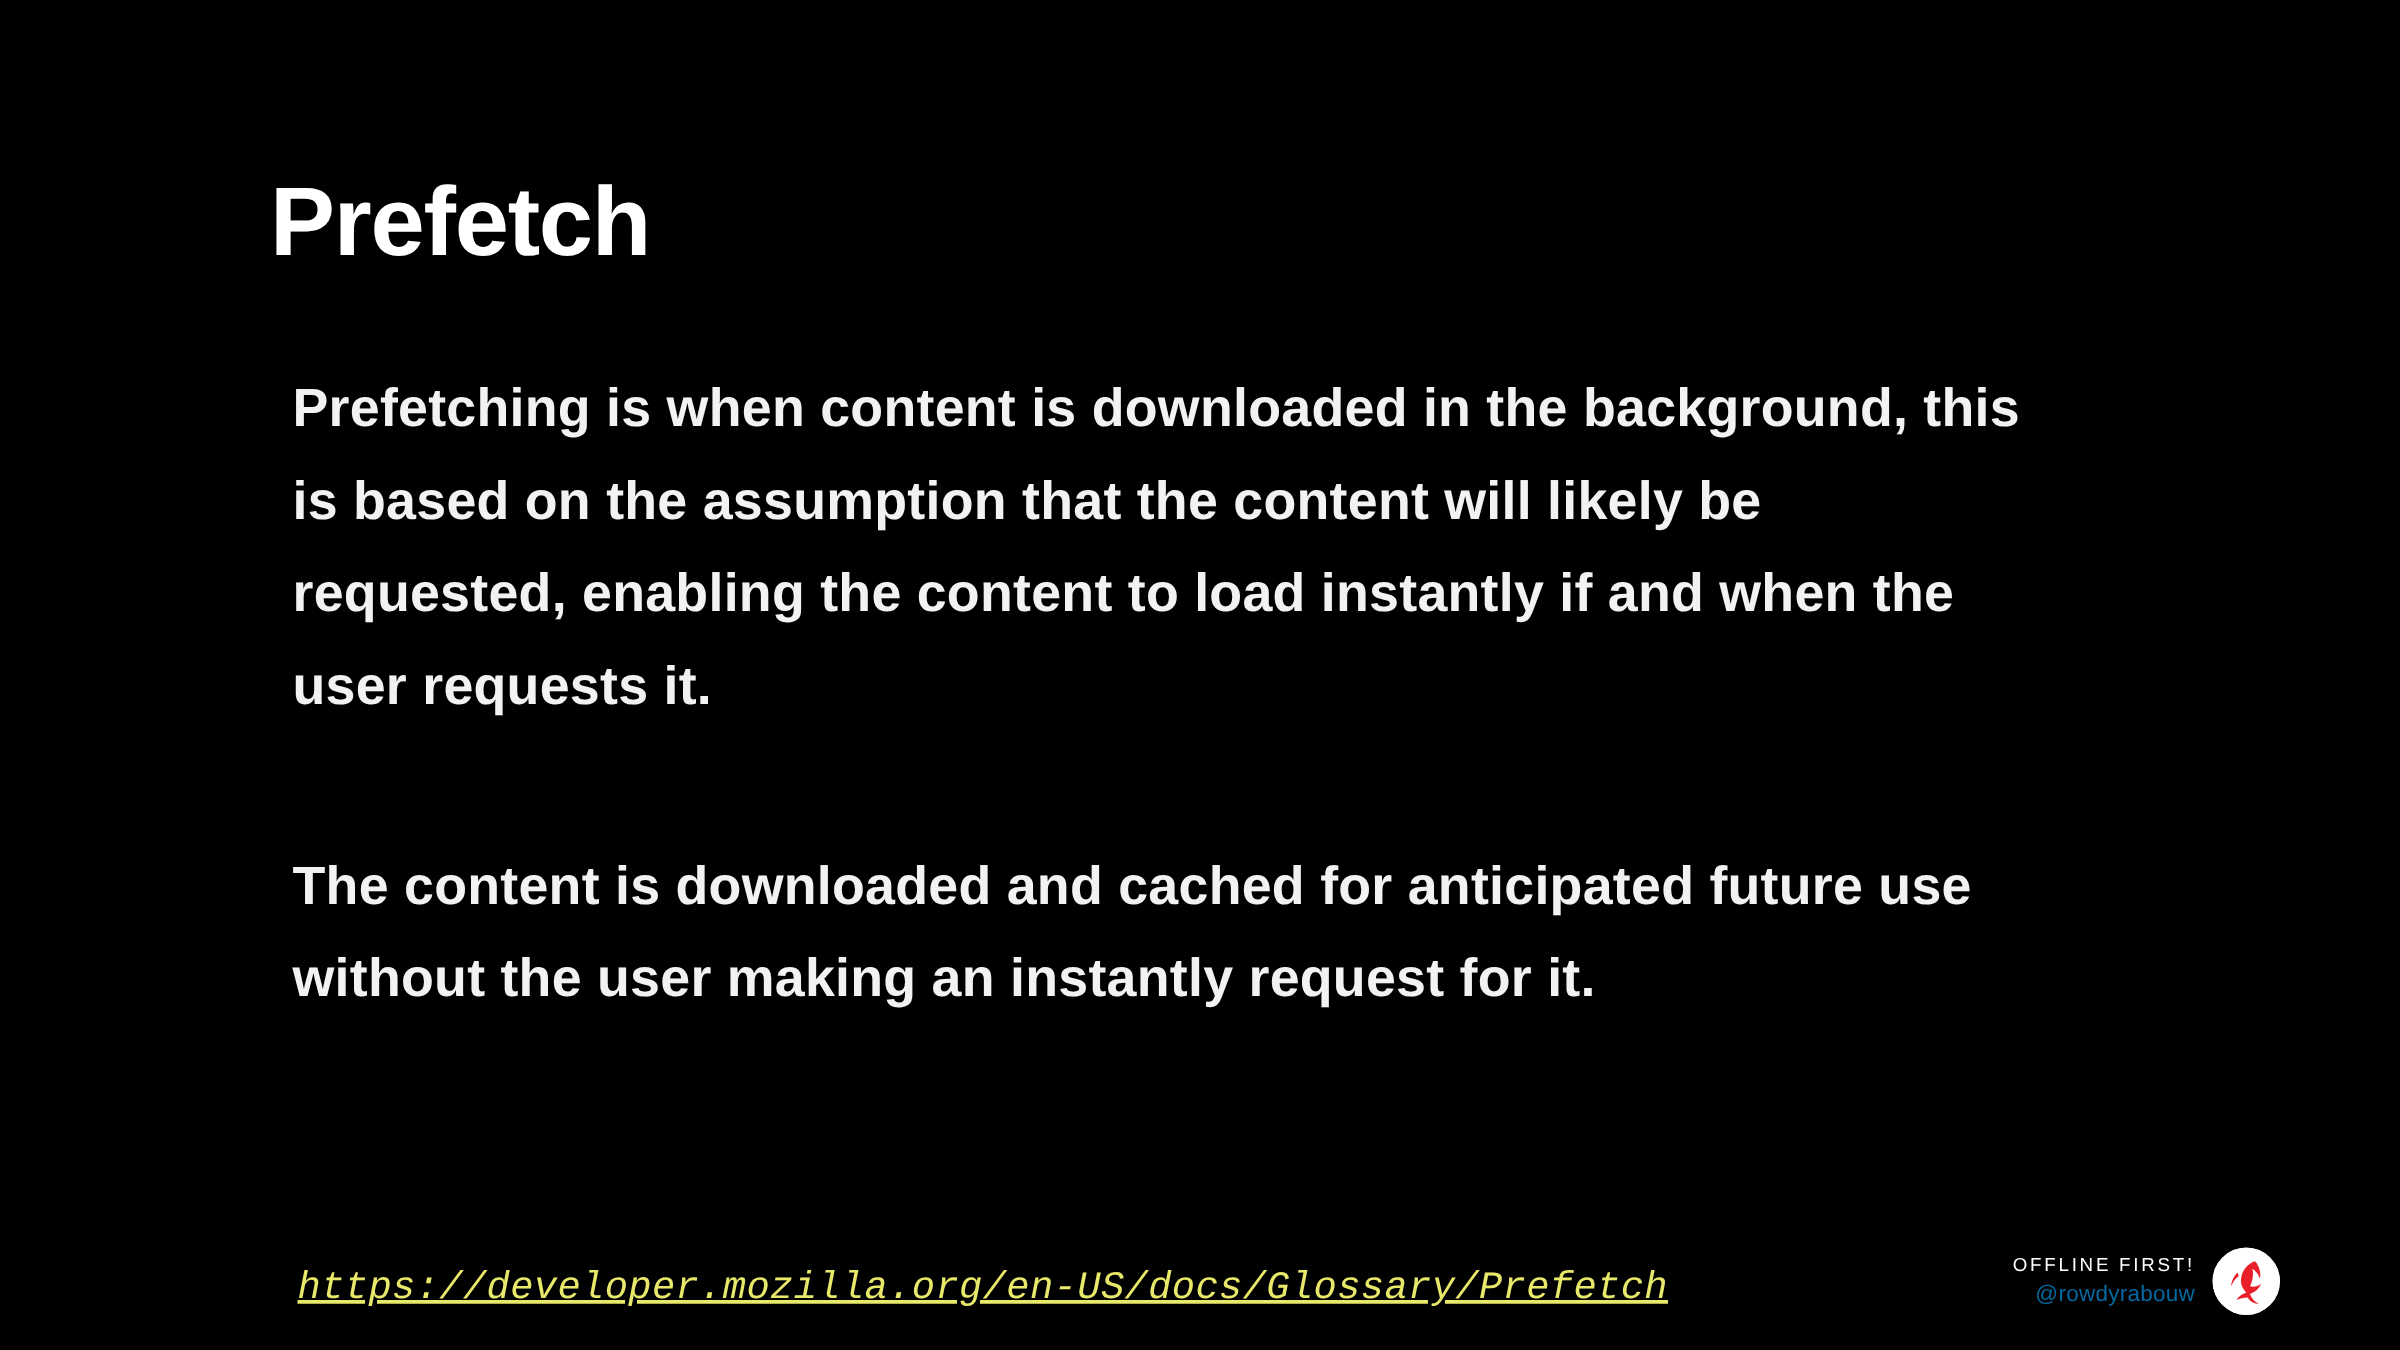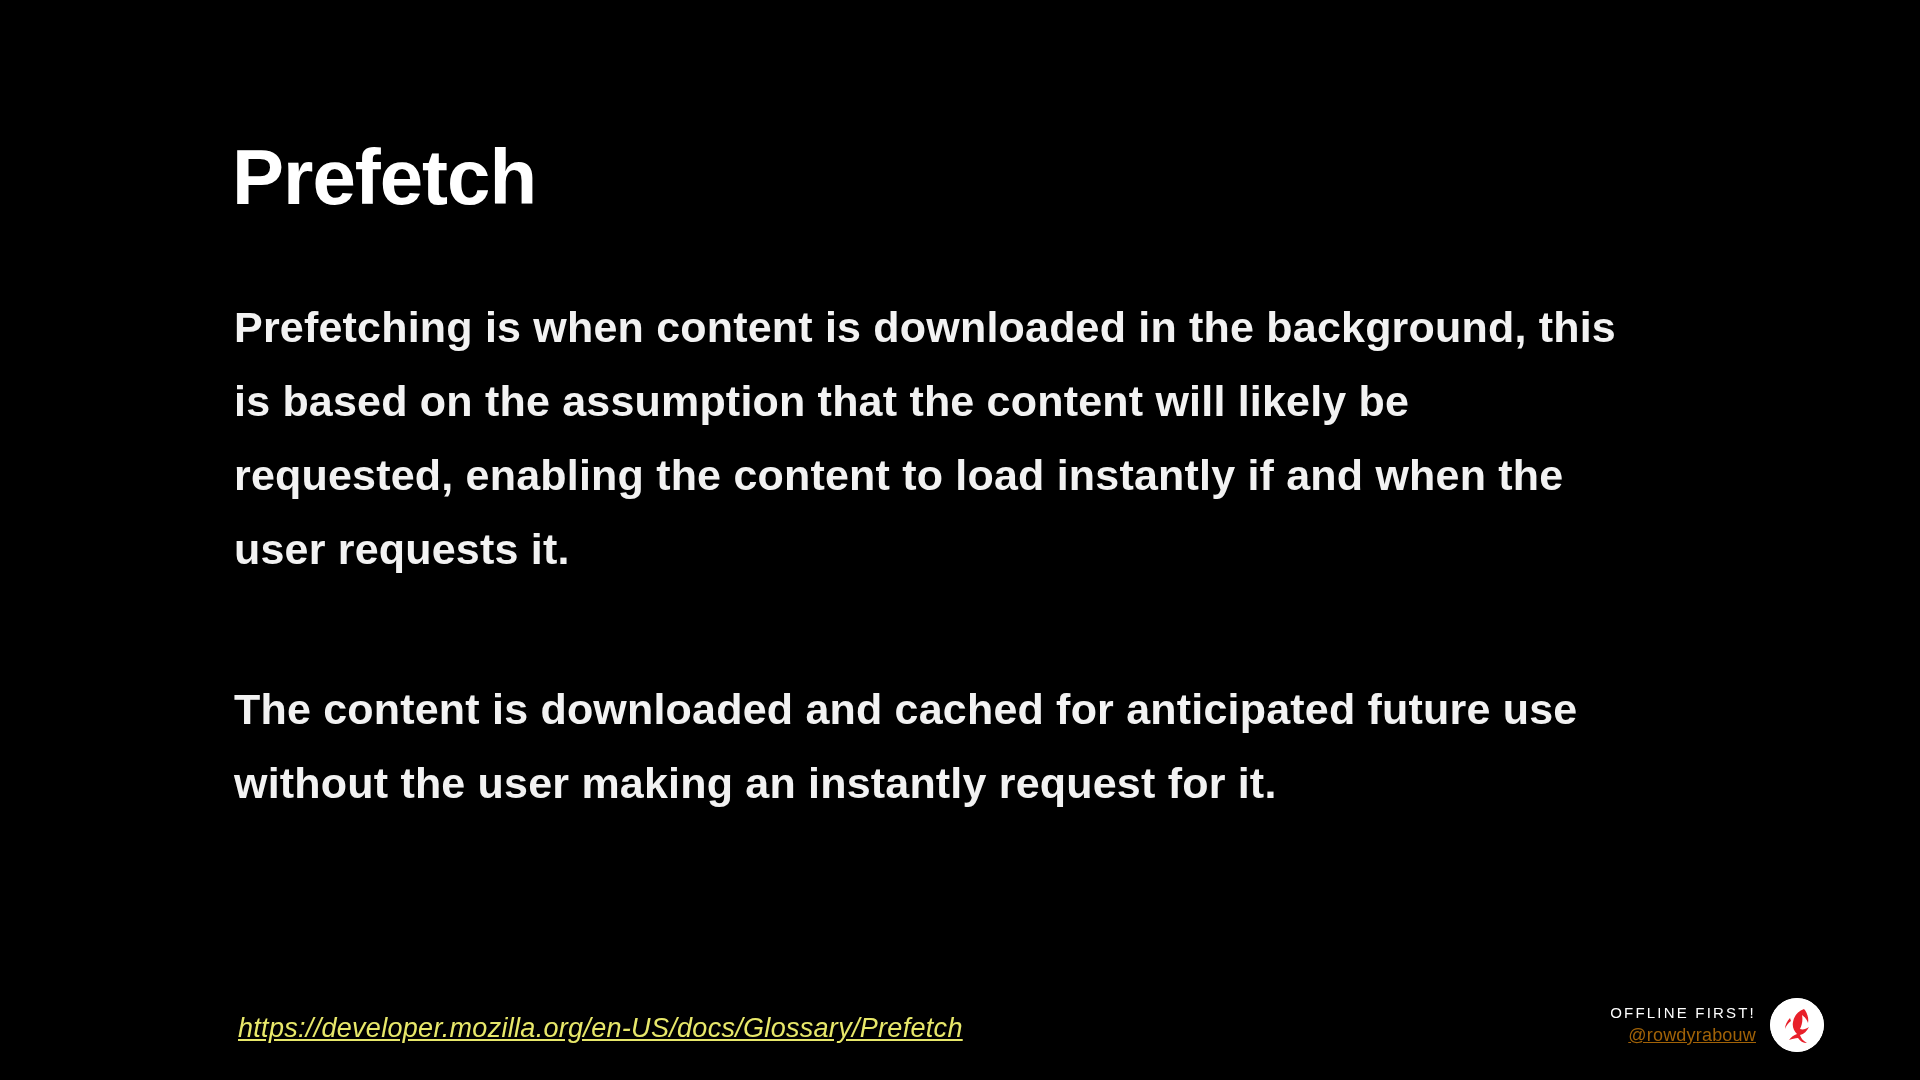--- a/index.html
+++ b/index.html
@@ -17,21 +17,21 @@
   }
 
   .slide {
     position: absolute;
     inset: 0;
     background: #000000;
   }
 
   .title {
     position: absolute;
-    left: 232px;
+    left: 216px;
     top: 86px;
     font-size: 78px;
     font-weight: bold;
     letter-spacing: -1px;
     color: #ffffff;
     line-height: 1;
   }
 
   .body-block {
     position: absolute;
@@ -49,25 +49,26 @@
   }
 
   .para + .para {
     margin-top: 86px;
   }
 
   .source-link {
     position: absolute;
     left: 238px;
     top: 1013px;
-    font-size: 27px;
+    font-size: 31px;
     font-style: italic;
     color: #e8e86a;
     letter-spacing: 0.3px;
     white-space: nowrap;
+    font-family: Liberation Mono, monospace;
   }
 
   .footer-brand {
     position: absolute;
     right: 96px;
     bottom: 28px;
     display: flex;
     align-items: center;
     gap: 14px;
   }
@@ -79,24 +80,23 @@
 
   .brand-title {
     font-size: 15px;
     letter-spacing: 2.2px;
     color: #ffffff;
     font-weight: 400;
   }
 
   .brand-handle {
     font-size: 18px;
-    color: #a16207;
+    color: #0369a1;
     font-weight: 400;
     letter-spacing: 0.2px;
-    text-decoration: underline;
   }
 
   .logo-badge {
     width: 54px;
     height: 54px;
     border-radius: 50%;
     background: #ffffff;
     position: relative;
     display: flex;
     align-items: center;

